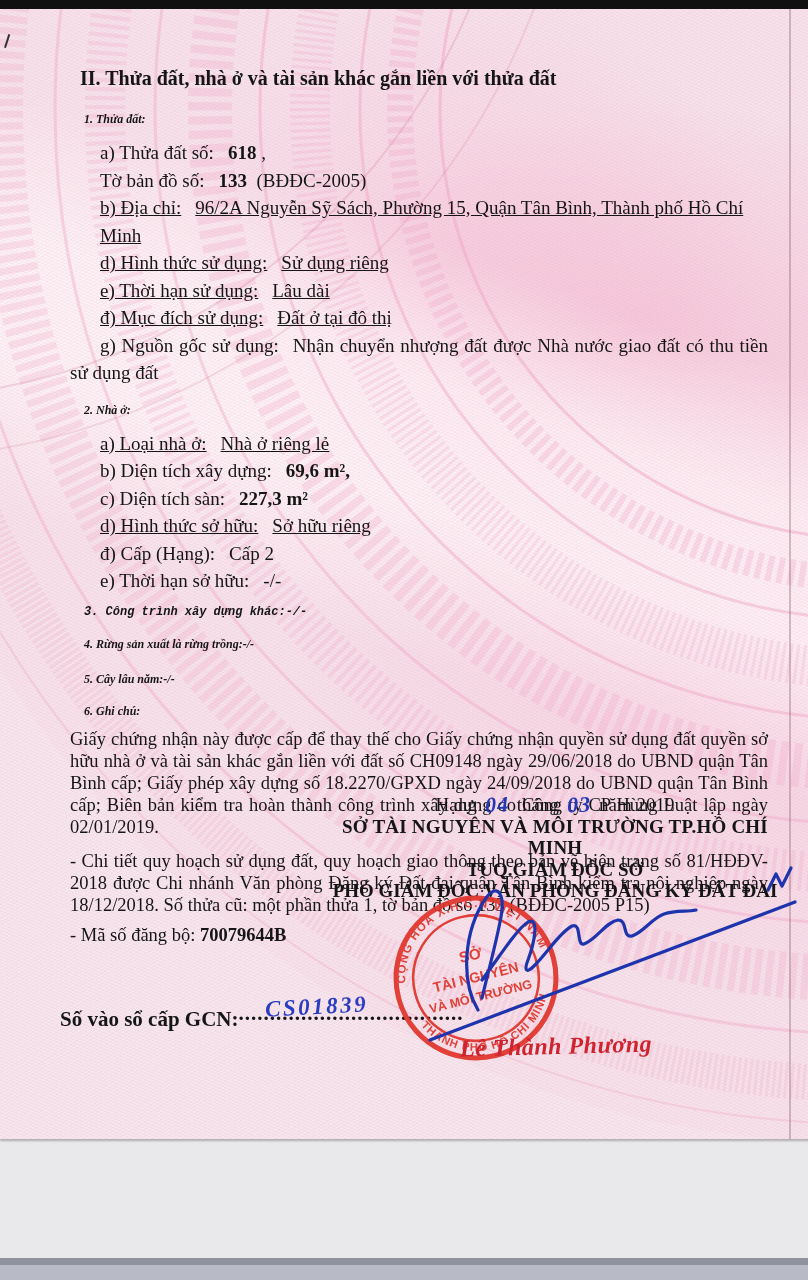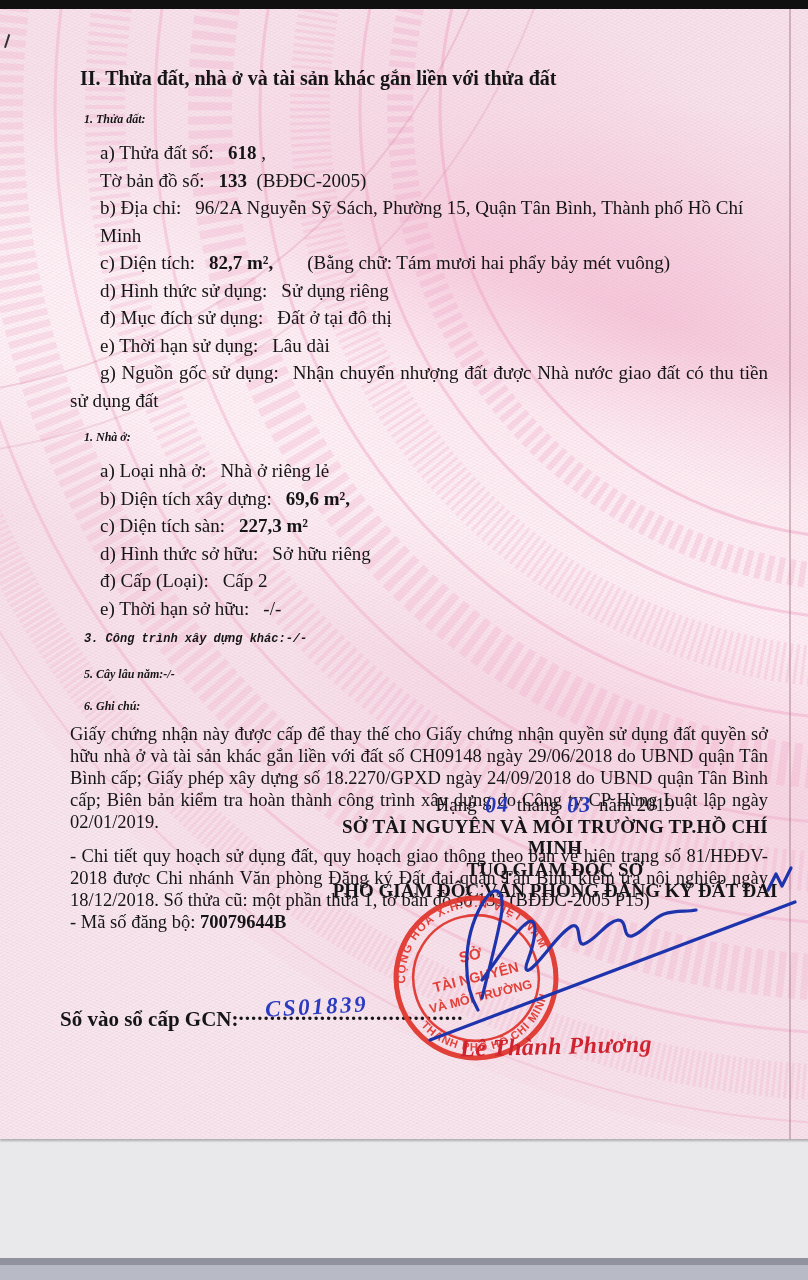--- a/index.html
+++ b/index.html
@@ -25,21 +25,21 @@
   .fold-line{position:absolute;left:789px;top:0;width:2px;height:1130px;
     background:rgba(150,100,112,.38);z-index:1;}
   .speck{position:absolute;left:6px;top:26px;width:6px;height:14px;border-left:2px solid #333;
     transform:rotate(18deg);z-index:1;}
 
   .content{position:relative;z-index:2;padding:56px 55px 0 55px;font-size:19px;line-height:27.5px;}
   .h2{font-weight:bold;font-size:20px;line-height:26px;margin:0 0 0 10px;}
   .sec{font-weight:bold;font-style:italic;font-size:12px;line-height:26px;margin:0 0 0 14px;}
   .sp17{margin-top:15px;} .sp8{margin-top:7px;} .sp12{margin-top:10px;}
   .sp4{margin-top:4px;font-family:Liberation Mono, monospace;} .sp6{margin-top:6px;} .sp9{margin-top:9px;}
-  .row{margin-left:30px;}
+  .row{margin-left:30px;text-decoration:underline;}
   .row-g{margin-left:0;text-indent:30px;text-align:justify;}
   .cols{display:flex;margin-left:30px;flex-direction:column;}
   .c1a{width:325px;flex:none;} .c1b{width:375px;flex:none;}
   .lbl{margin-right:14px;} .b{font-weight:bold;}
   .notes{margin:4px 0 0 0;font-size:18.5px;line-height:22px;text-align:justify;}
   .notes.last{text-align:left;}
 
   
   .sign-block{position:absolute;left:315px;top:784px;width:480px;text-align:center;z-index:2;
     font-size:19px;line-height:21.5px;}
@@ -97,53 +97,53 @@
 
       <div class="sec sp17">1. Thửa đất:</div>
 
       <div class="cols sp8">
         <div class="c1a"><span class="lbl">a) Thửa đất số:</span><span class="b">618</span> <span>,</span></div>
         <div><span class="lbl">Tờ bản đồ số:</span><span class="b">133</span>&nbsp; <span>(BĐĐC-2005)</span></div>
       </div>
 
       <div class="row"><span class="lbl">b) Địa chỉ:</span><span>96/2A Nguyễn Sỹ Sách, Phường 15, Quận Tân Bình, Thành phố Hồ Chí Minh</span></div>
 
-      <div class="row"><span class="lbl">c) Diện tích:</span><span class="b">82,7 m²,</span><span style="margin-left:34px">(Bằng chữ: Tám mươi hai phẩy bảy mét vuông)</span></div>
 
       <div class="row"><span class="lbl">d) Hình thức sử dụng:</span><span>Sử dụng riêng</span></div>
 
+      <div class="row"><span class="lbl">e) Thời hạn sử dụng:</span><span>Lâu dài</span></div>
+
       <div class="row"><span class="lbl">đ) Mục đích sử dụng:</span><span>Đất ở tại đô thị</span></div>
-
-      <div class="row"><span class="lbl">e) Thời hạn sử dụng:</span><span>Lâu dài</span></div>
 
       <div class="row-g"><span class="lbl">g) Nguồn gốc sử dụng:</span><span>Nhận chuyển nhượng đất được Nhà nước giao đất có thu tiền sử dụng đất</span></div>
 
-      <div class="sec sp12">1. Nhà ở:</div>
+      <div class="sec sp12">2. Nhà ở:</div>
 
       <div class="row sp8"><span class="lbl">a) Loại nhà ở:</span><span>Nhà ở riêng lẻ</span></div>
 
       <div class="cols">
         <div class="c1b"><span class="lbl">b) Diện tích xây dựng:</span><span class="b">69,6 m²,</span></div>
         <div><span class="lbl">c) Diện tích sàn:</span><span class="b">227,3 m²</span></div>
       </div>
 
       <div class="row"><span class="lbl">d) Hình thức sở hữu:</span><span>Sở hữu riêng</span></div>
 
       <div class="cols">
-        <div class="c1b"><span class="lbl">đ) Cấp (Loại):</span><span>Cấp 2</span></div>
+        <div class="c1b"><span class="lbl">đ) Cấp (Hạng):</span><span>Cấp 2</span></div>
         <div><span class="lbl">e) Thời hạn sở hữu:</span><span>-/-</span></div>
       </div>
 
       <div class="sec sp4">3. Công trình xây dựng khác:-/-</div>
+      <div class="sec sp6">4. Rừng sản xuất là rừng trồng:-/-</div>
       <div class="sec sp9">5. Cây lâu năm:-/-</div>
       <div class="sec sp6">6. Ghi chú:</div>
 
       <p class="notes">Giấy chứng nhận này được cấp để thay thế cho Giấy chứng nhận quyền sử dụng đất quyền sở hữu nhà ở và tài sản khác gắn liền với đất số CH09148 ngày 29/06/2018 do UBND quận Tân Bình cấp; Giấy phép xây dựng số 18.2270/GPXD ngày 24/09/2018 do UBND quận Tân Bình cấp; Biên bản kiểm tra hoàn thành công trình xây dựng do Công ty CP Hùng Luật lập ngày 02/01/2019.</p>
       <p class="notes" style="margin-top:12px">- Chi tiết quy hoạch sử dụng đất, quy hoạch giao thông theo bản vẽ hiện trạng số 81/HĐĐV-2018 được Chi nhánh Văn phòng Đăng ký Đất đai quận Tân Bình kiểm tra nội nghiệp ngày 18/12/2018. Số thửa cũ: một phần thửa 1, tờ bản đồ số 133 (BĐĐC-2005 P15)</p>
-      <p class="notes last" style="margin-top:0"><span>- Mã số đăng bộ:</span> <span class="b">70079644B</span></p>
+      <p class="notes last" style="margin-top:8px"><span>- Mã số đăng bộ:</span> <span class="b">70079644B</span></p>
     </div>
 
     <div class="sign-block">
       <div>
         <span>Hạng</span><span class="hand">04</span><span>tháng</span><span class="hand">03</span><span>năm 2019</span>
       </div>
       <div class="sign-org">SỞ TÀI NGUYÊN VÀ MÔI TRƯỜNG TP.HỒ CHÍ MINH</div>
       <div class="sign-role">TUQ.GIÁM ĐỐC SỞ</div>
       <div class="sign-role">PHÓ GIÁM ĐỐC VĂN PHÒNG ĐĂNG KÝ ĐẤT ĐAI</div>
     </div>

